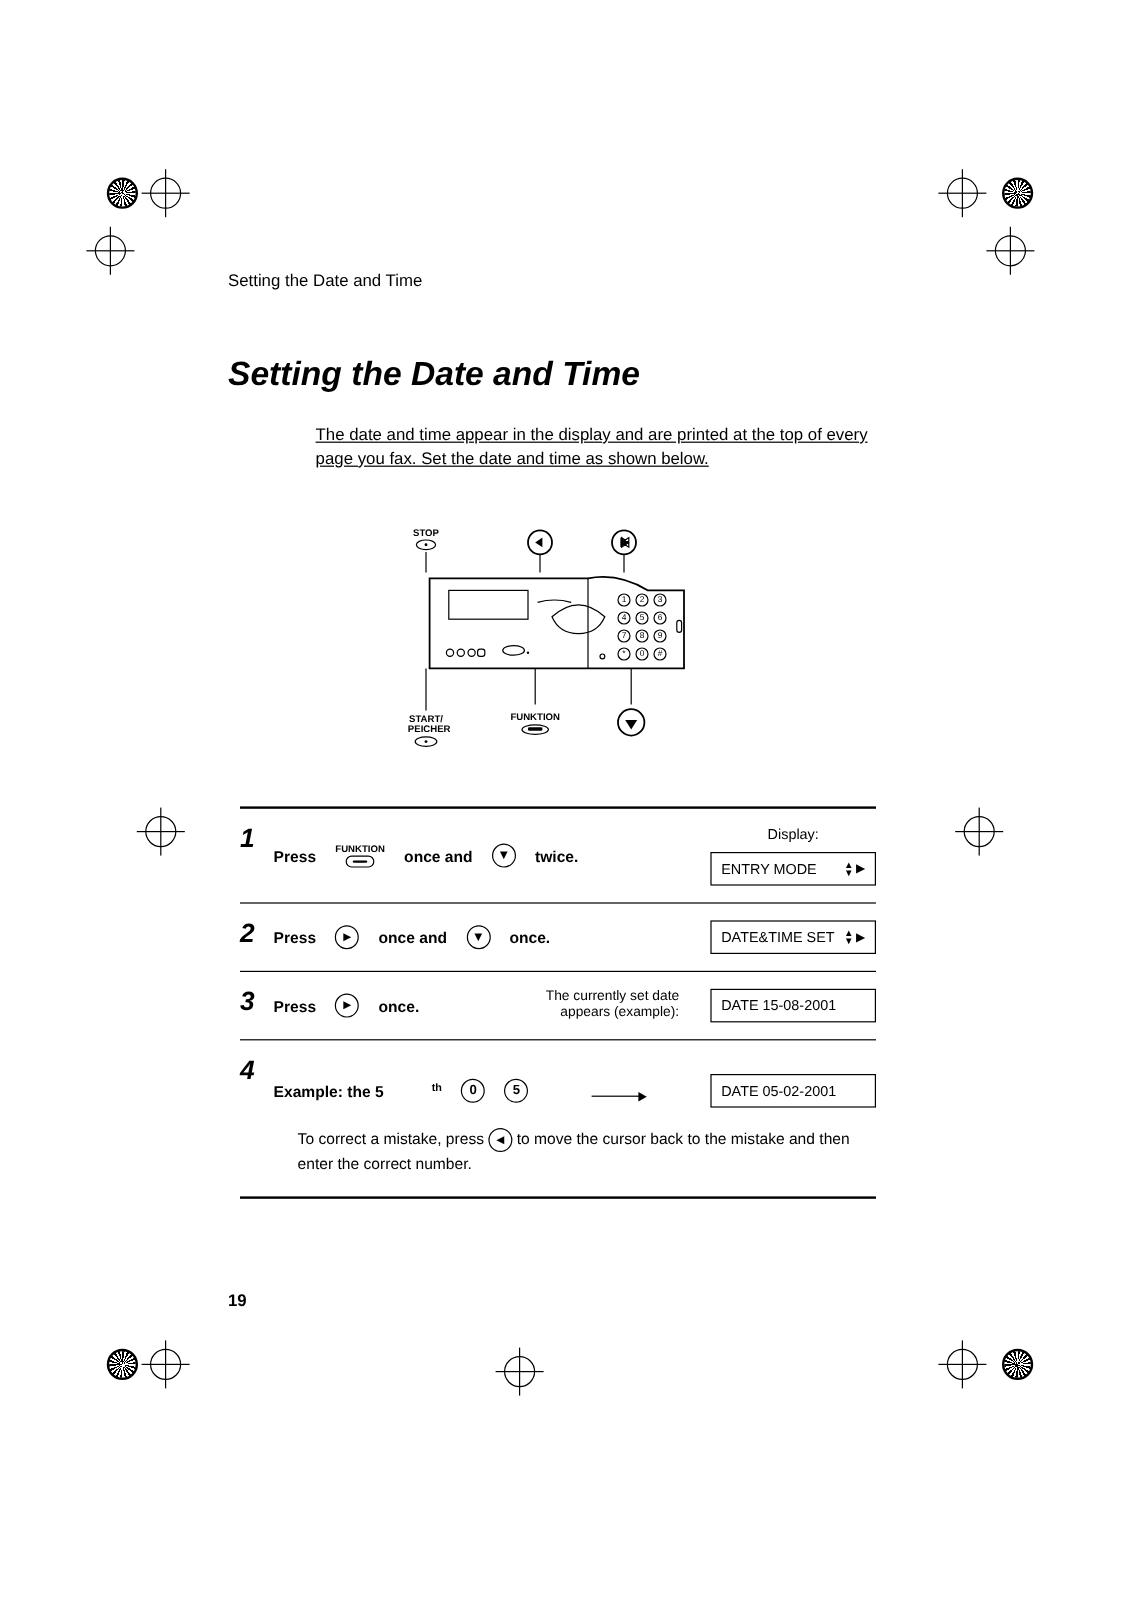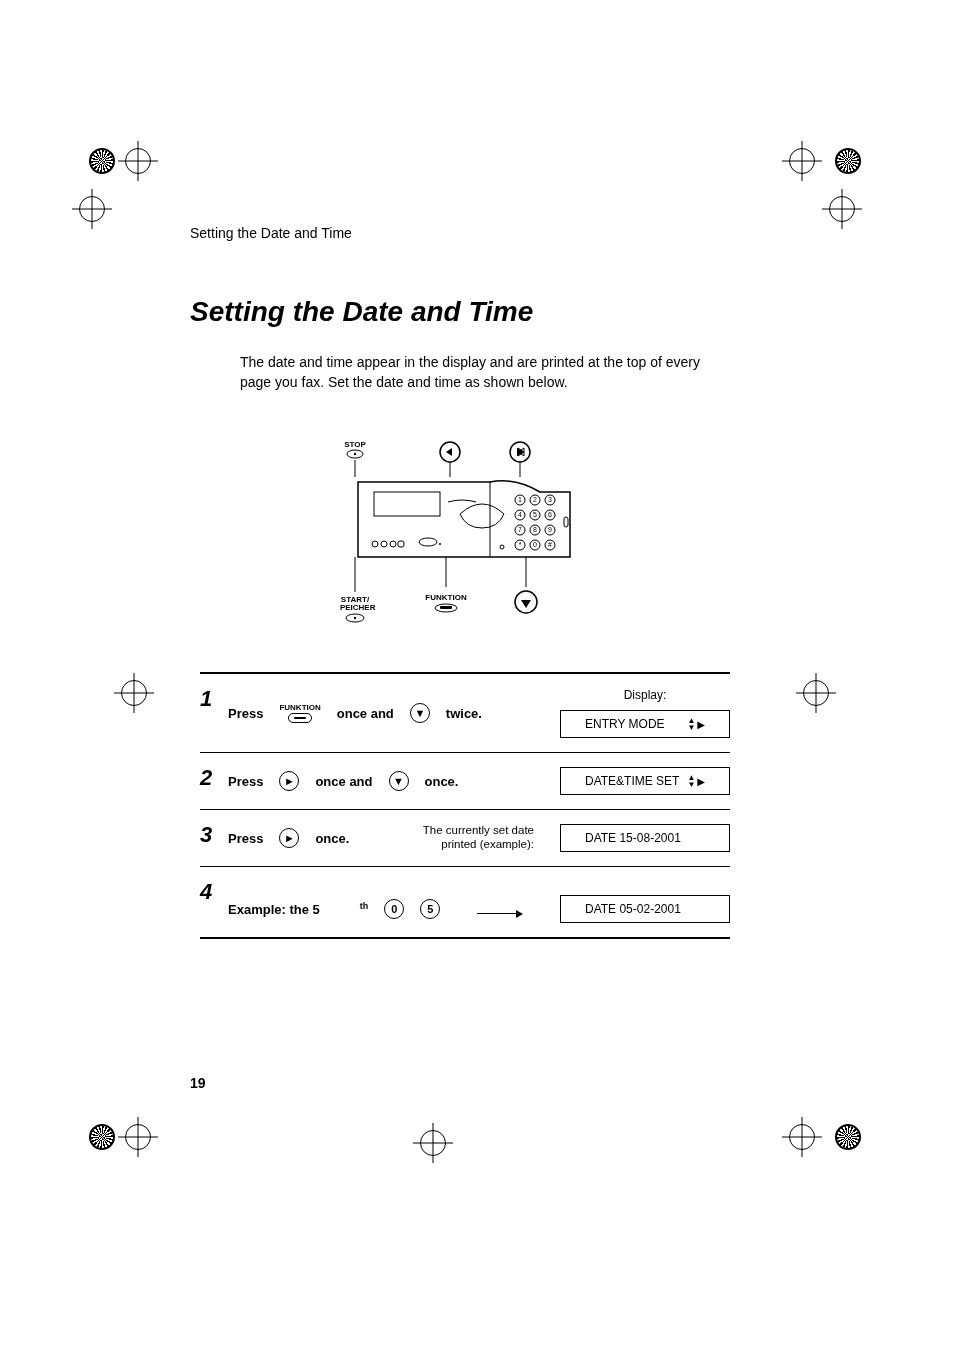--- a/index.html
+++ b/index.html
@@ -23,23 +23,24 @@
   }
   .section-title {
     font-size: 28px;
     font-weight: bold;
     font-style: italic;
     margin-bottom: 25px;
   }
   .intro {
     font-size: 14px;
     line-height: 1.4;
-    margin-left: 50px;
+    margin-left: 73px;
     margin-bottom: 40px;
     width: 480px;
+    text-decoration: underline;
   }
   .device-illustration {
     margin: 0 auto 40px auto;
     width: 260px;
     height: 200px;
     position: relative;
   }
   .steps-table {
     border-top: 2px solid #000;
     width: 530px;
@@ -101,21 +102,21 @@
     height: 18px;
     border: 1.5px solid #000;
     border-radius: 50%;
     align-items: center;
     justify-content: center;
     font-size: 11px;
     font-weight: bold;
   }
   .display-box {
     border: 1.5px solid #000;
-    padding: 4px 24px;
+    padding: 4px 8px;
     font-size: 12px;
     min-width: 120px;
     height: 18px;
     display: inline-flex;
     align-items: center;
     justify-content: space-between;
     gap: 6px;
   }
   .display-wrap {
     margin-left: auto;
@@ -348,21 +349,21 @@
 
     <div class="step-row">
       <div class="step-num">3</div>
       <div class="step-body">
         <div class="step-line1">
           <span class="bold">Press</span>
           <span class="circle-btn">►</span>
           <span class="bold">once.</span>
           <span class="step3-mid">
             <span>The currently set date</span><br>
-            <span>printed (example):</span>
+            <span>appears (example):</span>
           </span>
           <span class="display-box">
             <span>DATE 15-08-2001</span>
           </span>
         </div>
       </div>
     </div>
 
     <div class="step-row">
       <div class="step-num">4</div>
@@ -373,19 +374,24 @@
           </span>
           <span class="circle-btn">0</span>
           <span class="circle-btn">5</span>
           <span style="flex:1; text-align:center;">
             <span class="longarrow"></span>
           </span>
           <span class="display-box">
             <span>DATE 05-02-2001</span>
           </span>
         </div>
+        <div class="help-text">
+          <span>To correct a mistake, press</span>
+          <span class="circle-btn" style="vertical-align:middle;">◄</span>
+          <span>to move the cursor back to the mistake and then enter the correct number.</span>
+        </div>
       </div>
     </div>
 
   </div>
 </div>
 
 <div class="page-number">19</div>
 
 </body></html>

